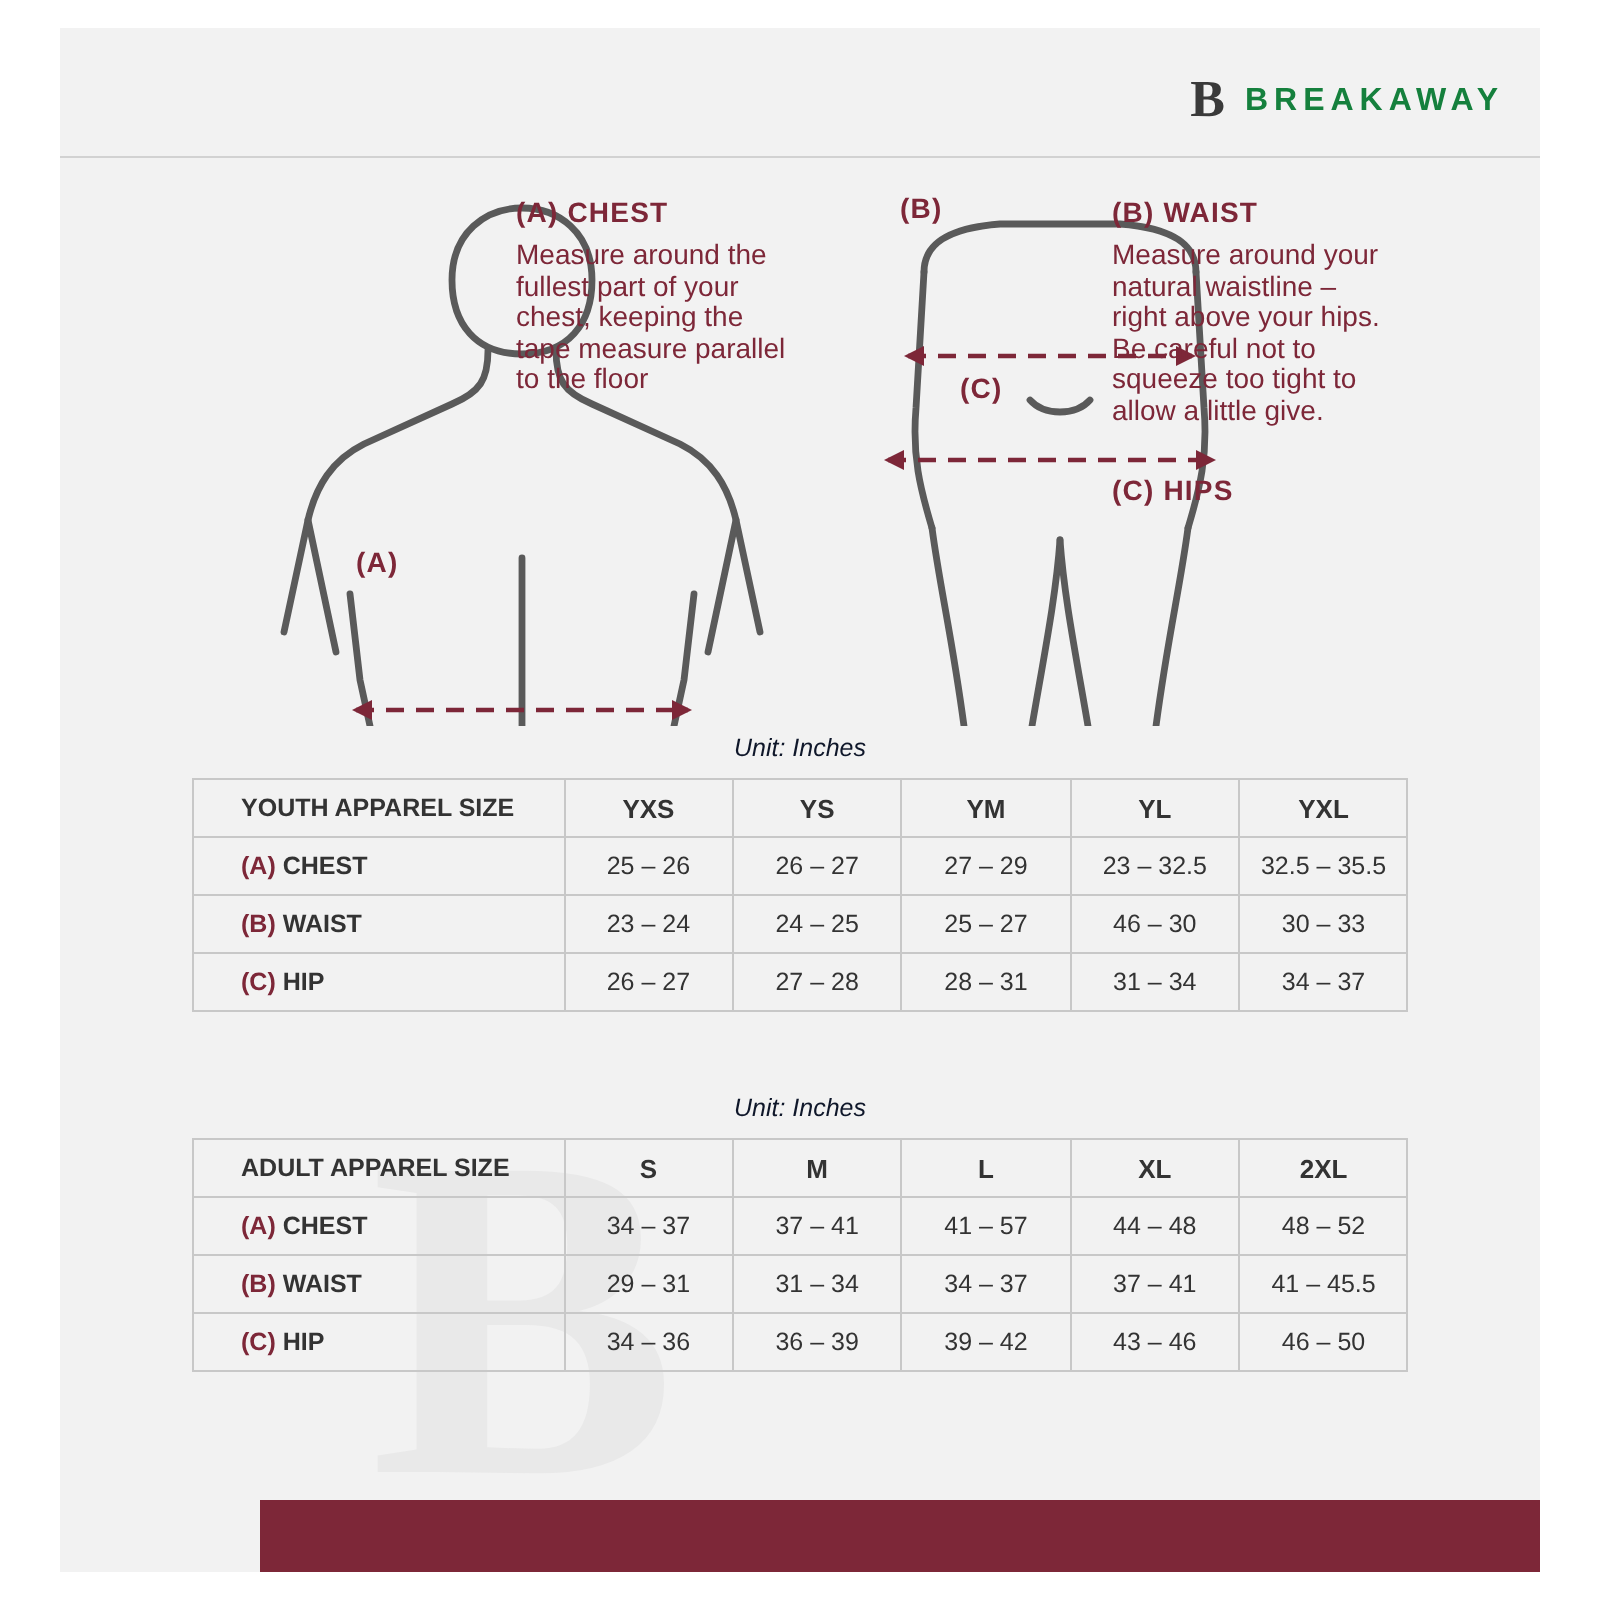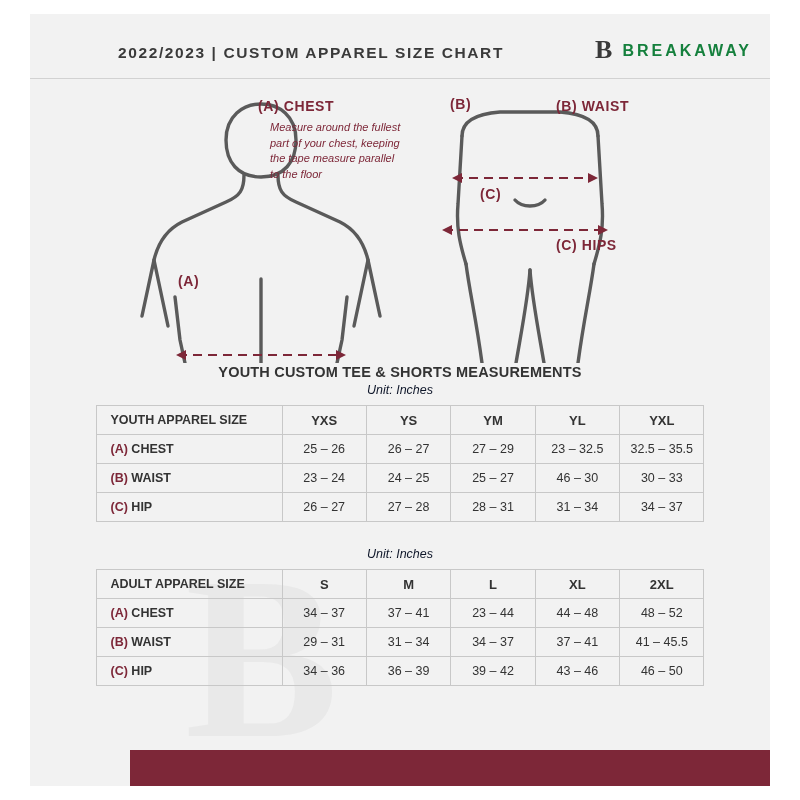--- a/index.html
+++ b/index.html
@@ -101,26 +101,24 @@
     left: 0;
     top: 64px;
     width: 740px;
     height: 285px;
     z-index: 2;
   }
   .illus svg { position: absolute; left: 0; top: 0; }
 
   .note {
     position: absolute;
-    font-style: italic;
-    font-size: 11px;
+    font-size: 14px;
     line-height: 15.5px;
     color: #7d2738;
     width: 130px;
-    margin-left: 12px;
   }
   .note-title {
     position: absolute;
     font-size: 14px;
     font-weight: bold;
     letter-spacing: 0.6px;
     color: #7d2738;
     white-space: nowrap;
   }
 
@@ -154,21 +152,21 @@
     color: #333;
     text-align: center;
     padding: 0;
   }
   thead th {
     font-weight: bold;
     font-size: 13px;
   }
   th.rowhead, td.rowhead {
     text-align: left;
-    padding-left: 14px;
+    padding-left: 24px;
     font-weight: bold;
     font-size: 12.5px;
   }
   td.rowhead { font-weight: bold; }
   .tag { color: #7d2738; font-weight: bold; }
   col.c0 { width: 186px; }
   col.cx { width: 84.4px; }
 
   
   .footer-bar {
@@ -183,21 +181,20 @@
 </style>
 </head>
 <body>
 
 <div class="page">
   <div class="sheet">
 
     <div class="watermark">B</div>
 
     <div class="header">
-      <div class="header-title">2022/2023  |  CUSTOM APPAREL SIZE CHART</div>
       <div class="brand">
         <span class="brand-mark">B</span>
         <span class="brand-name">BREAKAWAY</span>
       </div>
     </div>
     <div class="header-rule"></div>
 
     <div class="illus">
       <svg width="740" height="285" viewBox="0 0 740 285">
         <g fill="none" stroke="#5a5a5a" stroke-width="3.4" stroke-linecap="round" stroke-linejoin="round">
@@ -239,26 +236,26 @@
       </svg>
 
       <div class="note-title" style="left:148px; top:195px;">(A)</div>
       <div class="note-title" style="left:420px; top:18px;">(B)</div>
       <div class="note-title" style="left:450px; top:108px;">(C)</div>
 
       <div class="note-title" style="left:228px; top:20px;">(A) CHEST</div>
       <div class="note" style="left:228px; top:42px; width:135px;">Measure around the fullest part of your chest, keeping the tape measure parallel to the floor</div>
 
       <div class="note-title" style="left:526px; top:20px;">(B) WAIST</div>
+      <div class="note" style="left:526px; top:42px; width:140px;">Measure around your natural waistline – right above your hips. Be careful not to squeeze too tight to allow a little give.</div>
 
       <div class="note-title" style="left:526px; top:159px;">(C) HIPS</div>
     </div>
 
     <div class="tbl-wrap" style="top:350px;">
-      <div class="tbl-title">YOUTH CUSTOM TEE &amp; SHORTS MEASUREMENTS</div>
       <div class="tbl-unit">Unit: Inches</div>
       <table>
         <colgroup>
             <col class="c0">
             <col class="cx">
             <col class="cx">
             <col class="cx">
             <col class="cx">
             <col class="cx">
           </colgroup>
@@ -320,21 +317,21 @@
             <th>L</th>
             <th>XL</th>
             <th>2XL</th>
           </tr>
         </thead>
         <tbody>
           <tr>
             <td class="rowhead"><span class="tag">(A)</span> <span>CHEST</span></td>
             <td>34 – 37</td>
             <td>37 – 41</td>
-            <td>23 – 44</td>
+            <td>41 – 57</td>
             <td>44 – 48</td>
             <td>48 – 52</td>
           </tr>
           <tr>
             <td class="rowhead"><span class="tag">(B)</span> <span>WAIST</span></td>
             <td>29 – 31</td>
             <td>31 – 34</td>
             <td>34 – 37</td>
             <td>37 – 41</td>
             <td>41 – 45.5</td>

